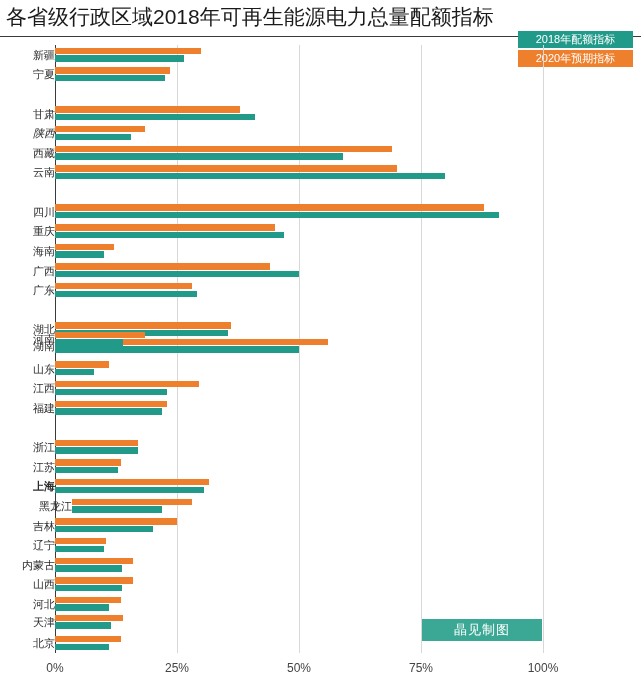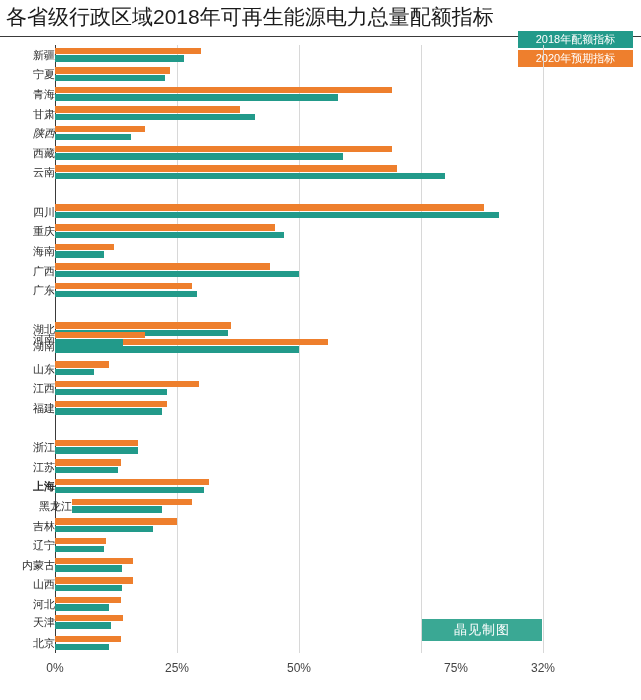--- a/index.html
+++ b/index.html
@@ -176,25 +176,20 @@
         <div class="row" style="top: 0px; height: 19.6129px;">
           <div class="cat-label">新疆</div>
           <div class="bar bar-expect" style="width: 146.4px; background: rgb(238, 127, 45);"></div>
           <div class="bar bar-quota" style="width: 129.32px; background: rgb(34, 154, 138);"></div>
         </div>
         <div class="row" style="top: 19.6129px; height: 19.6129px;">
           <div class="cat-label">宁夏</div>
           <div class="bar bar-expect" style="width: 114.68px; background: rgb(238, 127, 45);"></div>
           <div class="bar bar-quota" style="width: 109.8px; background: rgb(34, 154, 138);"></div>
         </div>
-        <div class="row" style="top: 39.2258px; height: 19.6129px;">
-          <div class="cat-label">青海</div>
-          <div class="bar bar-expect" style="width: 336.72px; background: rgb(238, 127, 45);"></div>
-          <div class="bar bar-quota" style="width: 283.04px; background: rgb(34, 154, 138);"></div>
-        </div>
         <div class="row" style="top: 58.8387px; height: 19.6129px;">
           <div class="cat-label">甘肃</div>
           <div class="bar bar-expect" style="width: 185.44px; background: rgb(238, 127, 45);"></div>
           <div class="bar bar-quota" style="width: 200.08px; background: rgb(34, 154, 138);"></div>
         </div>
         <div class="row" style="top: 78.4516px; height: 19.6129px; font-style: italic;">
           <div class="cat-label">陕西</div>
           <div class="bar bar-expect" style="width: 90.28px; background: rgb(238, 127, 45);"></div>
           <div class="bar bar-quota" style="width: 75.64px; background: rgb(34, 154, 138);"></div>
         </div>
@@ -318,19 +313,19 @@
           <div class="bar bar-expect" style="width: 65.88px; background: rgb(238, 127, 45);"></div>
           <div class="bar bar-quota" style="width: 53.68px; background: rgb(34, 154, 138);"></div>
         </div>
       </div>
   </div>
 
   <div class="xaxis-labels" id="xaxis-labels">
       <div class="xtick" style="left: 55px;">0%</div>
       <div class="xtick" style="left: 177px;">25%</div>
       <div class="xtick" style="left: 299px;">50%</div>
-      <div class="xtick" style="left: 421px; margin-left: 35px;">75%</div>
-      <div class="xtick" style="left: 543px;">32%</div>
+      <div class="xtick" style="left: 421px;">75%</div>
+      <div class="xtick" style="left: 543px;">100%</div>
     </div>
 
   <div class="watermark" style="background: rgb(58, 168, 148);">晶见制图</div>
 
 </div>
 
 </body></html>

